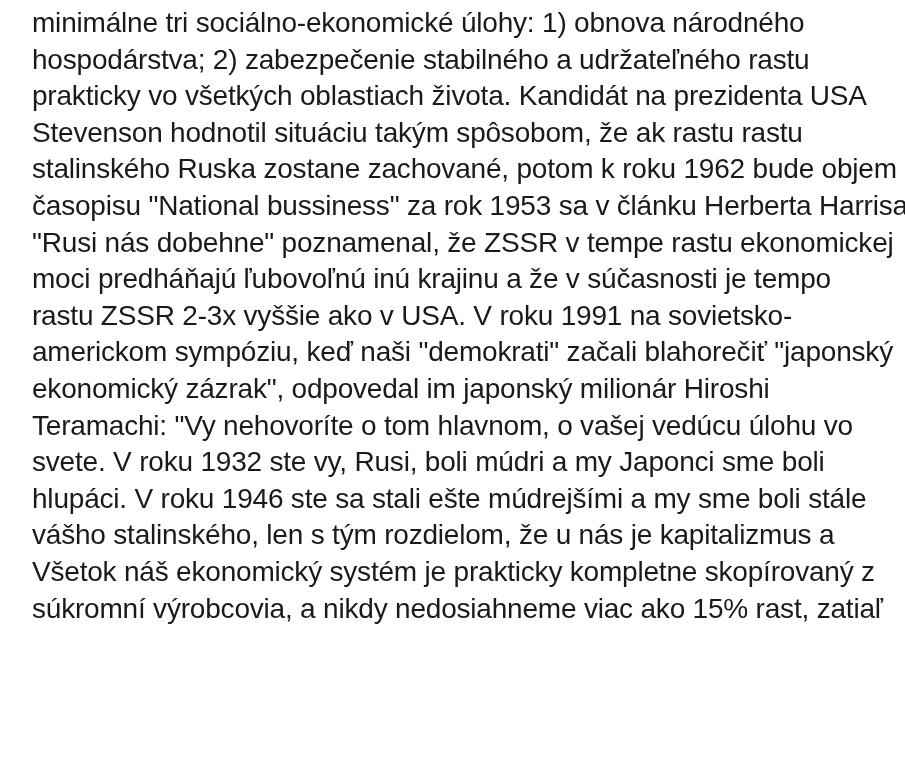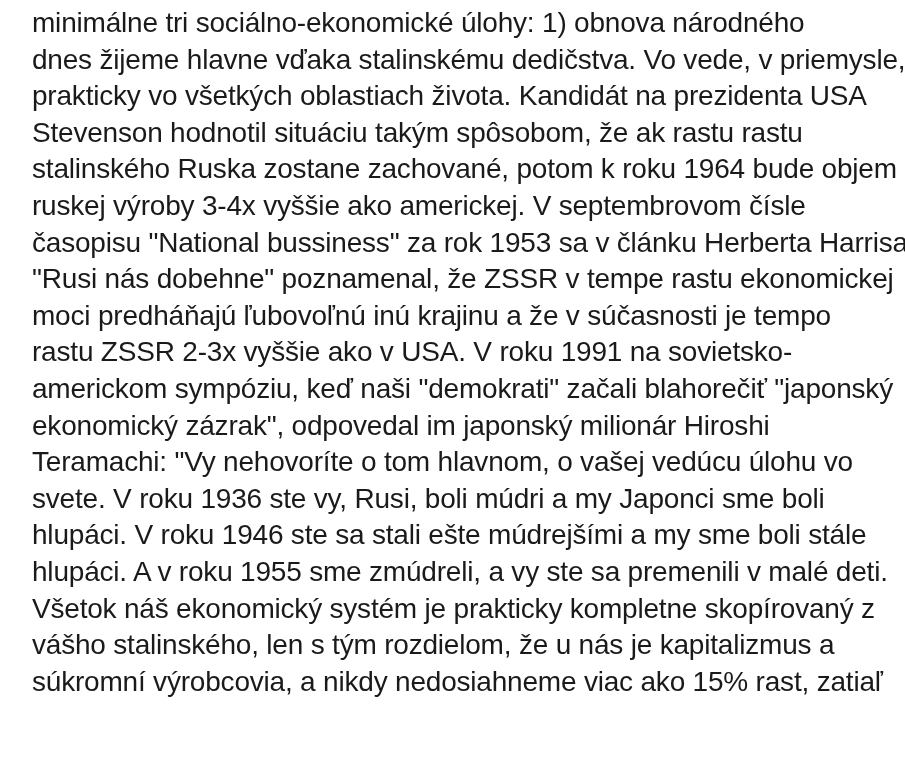--- a/index.html
+++ b/index.html
@@ -30,32 +30,30 @@
     height: 36.6px;
     letter-spacing: -0.2px;
   }
 </style>
 </head>
 <body>
 
 <div class="page">
   <div class="textblock">
     <div class="line">minimálne tri sociálno-ekonomické úlohy: 1) obnova národného</div>
-    <div class="line">dnes žijeme hlavne vďaka stalinskému dedičstva. Vo vede, v priemysle,</div>
+    <div class="line">hospodárstva; 2) zabezpečenie stabilného a udržateľného rastu</div>
     <div class="line">prakticky vo všetkých oblastiach života. Kandidát na prezidenta USA</div>
     <div class="line">Stevenson hodnotil situáciu takým spôsobom, že ak rastu rastu</div>
-    <div class="line">stalinského Ruska zostane zachované, potom k roku 1964 bude objem</div>
-    <div class="line">ruskej výroby 3-4x vyššie ako americkej. V septembrovom čísle</div>
+    <div class="line">stalinského Ruska zostane zachované, potom k roku 1962 bude objem</div>
     <div class="line">časopisu "National bussiness" za rok 1953 sa v článku Herberta Harrisa</div>
     <div class="line">"Rusi nás dobehne" poznamenal, že ZSSR v tempe rastu ekonomickej</div>
     <div class="line">moci predháňajú ľubovoľnú inú krajinu a že v súčasnosti je tempo</div>
     <div class="line">rastu ZSSR 2-3x vyššie ako v USA. V roku 1991 na sovietsko-</div>
     <div class="line">americkom sympóziu, keď naši "demokrati" začali blahorečiť "japonský</div>
     <div class="line">ekonomický zázrak", odpovedal im japonský milionár Hiroshi</div>
     <div class="line">Teramachi: "Vy nehovoríte o tom hlavnom, o vašej vedúcu úlohu vo</div>
-    <div class="line">svete. V roku 1936 ste vy, Rusi, boli múdri a my Japonci sme boli</div>
+    <div class="line">svete. V roku 1932 ste vy, Rusi, boli múdri a my Japonci sme boli</div>
     <div class="line">hlupáci. V roku 1946 ste sa stali ešte múdrejšími a my sme boli stále</div>
-    <div class="line">hlupáci. A v roku 1955 sme zmúdreli, a vy ste sa premenili v malé deti.</div>
+    <div class="line">vášho stalinského, len s tým rozdielom, že u nás je kapitalizmus a</div>
     <div class="line">Všetok náš ekonomický systém je prakticky kompletne skopírovaný z</div>
-    <div class="line">vášho stalinského, len s tým rozdielom, že u nás je kapitalizmus a</div>
     <div class="line">súkromní výrobcovia, a nikdy nedosiahneme viac ako 15% rast, zatiaľ</div>
   </div>
 </div>
 
 </body></html>

